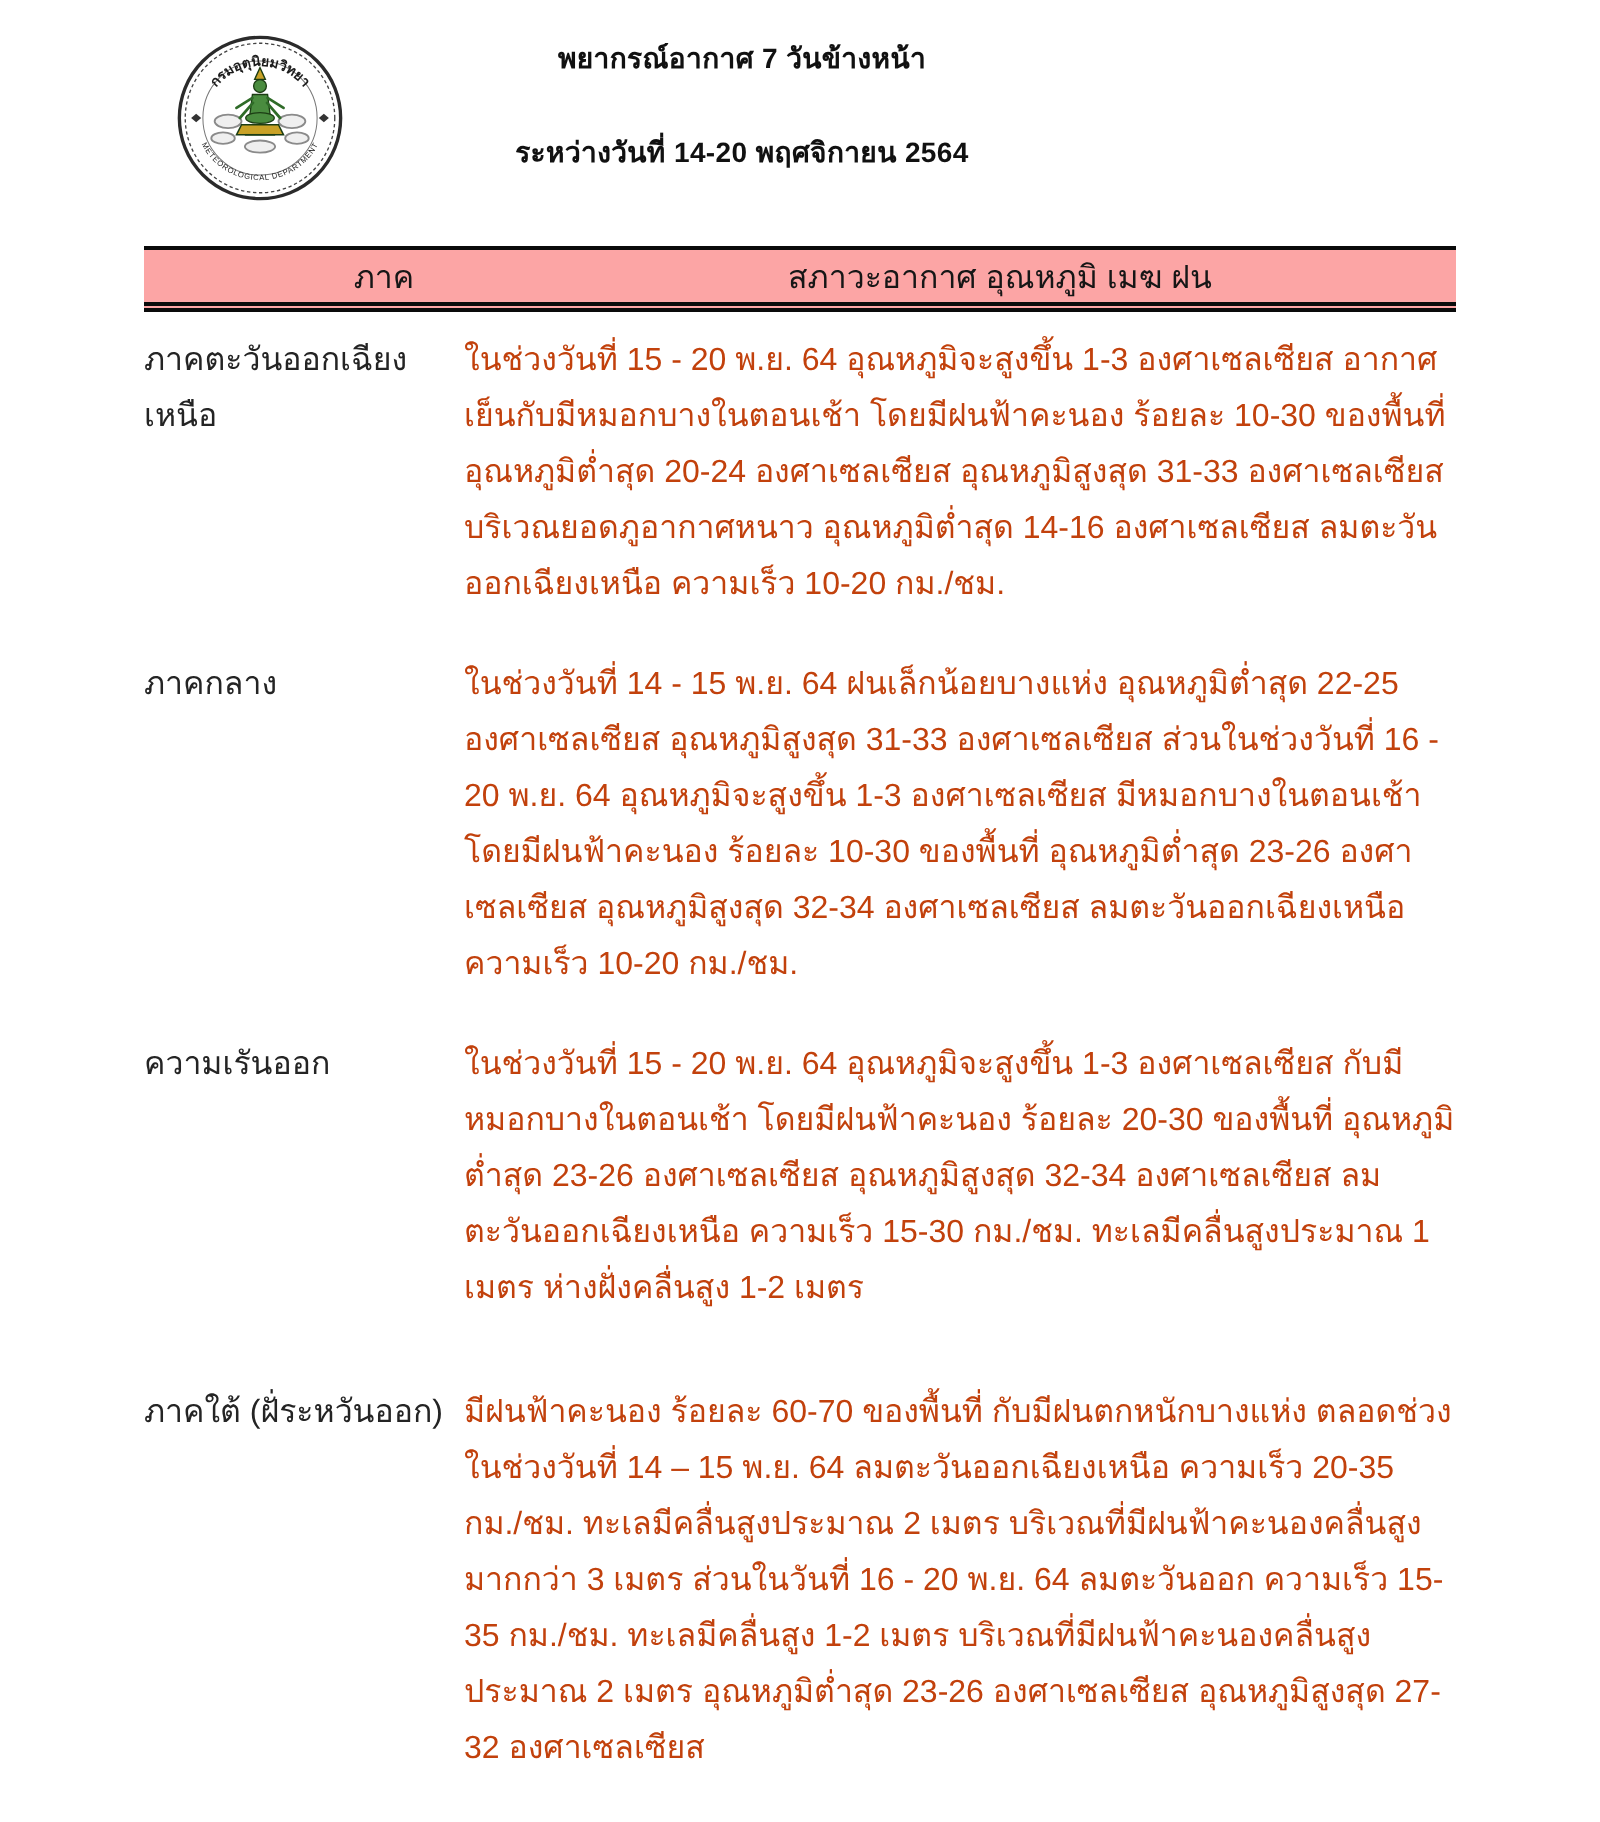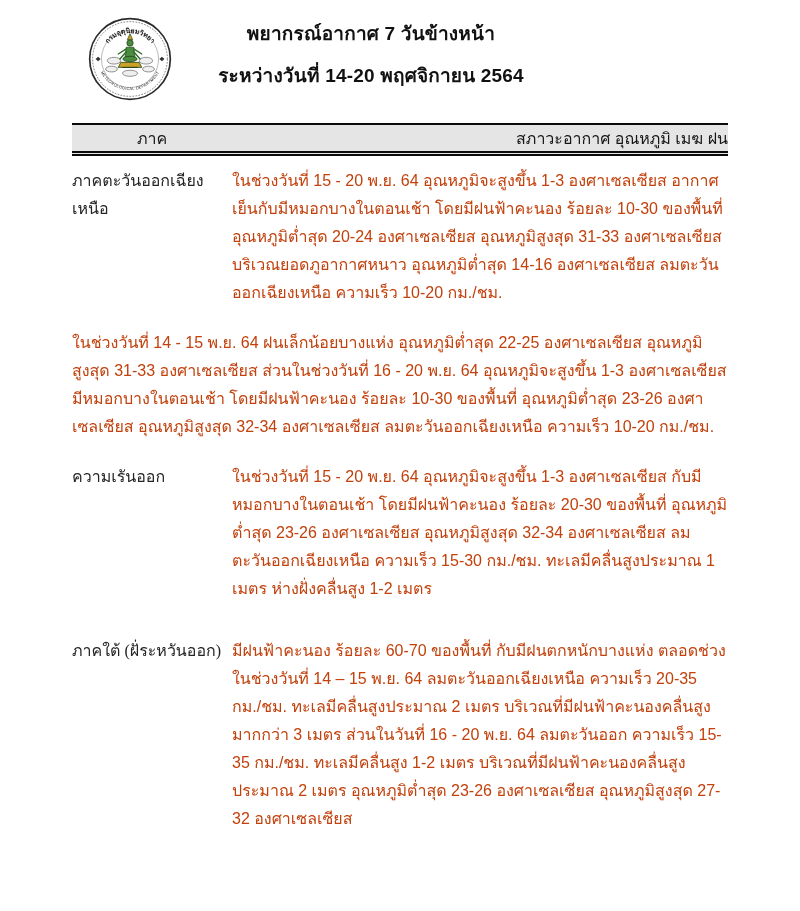--- a/index.html
+++ b/index.html
@@ -7,39 +7,39 @@
     width:800px; height:911px; overflow:hidden;
     font-family:"Liberation Sans","DejaVu Sans",sans-serif;
     color:#1f1f1f;
   }
   .doc { position:relative; width:800px; height:911px; background:#fff; }
 
   
   .hdr { position:absolute; top:0; left:0; right:0; height:120px; }
   .logo { position:absolute; left:88px; top:17px; width:84px; height:84px; }
   .titles { position:absolute; left:72px; right:72px; top:18px; text-align:center; padding-right:58px; }
-  .title1, .title2 { font-size:19px; font-weight:bold; color:#111; letter-spacing:.2px; }
-  .title2 { margin-top:12px;text-align:center; }
+  .title1, .title2 { font-size:14px; font-weight:bold; color:#111; letter-spacing:.2px; }
+  .title2 { margin-top:25px;text-align:center; }
 
   
   .tbl { position:absolute; top:123px; left:72px; width:656px; }
   .thead {
     display:flex; align-items:center;
-    background:#e5e5e5;
+    background:#fca5a5;
     border-top:2px solid #0a0a0a;
     border-bottom:5px double #0a0a0a;
     height:26px;
-    font-size:16px; color:#161616;
+    font-size:16px; color:#161616;padding-left:40px;
   }
   .th-region { width:160px; text-align:center; }
-  .th-forecast { flex:1; text-align:right; }
+  .th-forecast { flex:1; text-align:center; }
 
   .tbody { padding-top:11px; }
   .trow { display:flex; margin-bottom:22px; }
-  .td-region { width:160px; flex:0 0 160px; font-size:16px; line-height:28px; color:#242424;font-family:Liberation Serif, serif; }
+  .td-region { width:160px; flex:0 0 160px; font-size:16px; line-height:28px; color:#242424; }
   .td-forecast { flex:1; font-size:16px; line-height:28px; color:#c2410c; text-align:left; }
 
   .spacer-row4 { height:12px; }
 </style>
 </head>
 <body>
 
 <div class="doc">
 
   <div class="hdr">
@@ -94,20 +94,21 @@
     </div>
 
     <div class="tbody">
 
       <div class="trow">
         <div class="td-region">ภาคตะวันออกเฉียงเหนือ</div>
         <div class="td-forecast">ในช่วงวันที่ 15 - 20 พ.ย. 64 อุณหภูมิจะสูงขึ้น 1-3 องศาเซลเซียส อากาศเย็นกับมีหมอกบางในตอนเช้า โดยมีฝนฟ้าคะนอง ร้อยละ 10-30 ของพื้นที่ อุณหภูมิต่ำสุด 20-24 องศาเซลเซียส อุณหภูมิสูงสุด 31-33 องศาเซลเซียส บริเวณยอดภูอากาศหนาว อุณหภูมิต่ำสุด 14-16 องศาเซลเซียส ลมตะวันออกเฉียงเหนือ ความเร็ว 10-20 กม./ชม.</div>
       </div>
 
       <div class="trow">
+        <div class="td-region">ภาคกลาง</div>
         <div class="td-forecast">ในช่วงวันที่ 14 - 15 พ.ย. 64 ฝนเล็กน้อยบางแห่ง อุณหภูมิต่ำสุด 22-25 องศาเซลเซียส อุณหภูมิสูงสุด 31-33 องศาเซลเซียส ส่วนในช่วงวันที่ 16 - 20 พ.ย. 64 อุณหภูมิจะสูงขึ้น 1-3 องศาเซลเซียส มีหมอกบางในตอนเช้า โดยมีฝนฟ้าคะนอง ร้อยละ 10-30 ของพื้นที่ อุณหภูมิต่ำสุด 23-26 องศาเซลเซียส อุณหภูมิสูงสุด 32-34 องศาเซลเซียส ลมตะวันออกเฉียงเหนือ ความเร็ว 10-20 กม./ชม.</div>
       </div>
 
       <div class="trow">
         <div class="td-region">ความเรันออก</div>
         <div class="td-forecast">ในช่วงวันที่ 15 - 20 พ.ย. 64 อุณหภูมิจะสูงขึ้น 1-3 องศาเซลเซียส กับมีหมอกบางในตอนเช้า โดยมีฝนฟ้าคะนอง ร้อยละ 20-30 ของพื้นที่ อุณหภูมิต่ำสุด 23-26 องศาเซลเซียส อุณหภูมิสูงสุด 32-34 องศาเซลเซียส ลมตะวันออกเฉียงเหนือ ความเร็ว 15-30 กม./ชม. ทะเลมีคลื่นสูงประมาณ 1 เมตร ห่างฝั่งคลื่นสูง 1-2 เมตร</div>
       </div>
 
       <div class="spacer-row4"></div>
 

